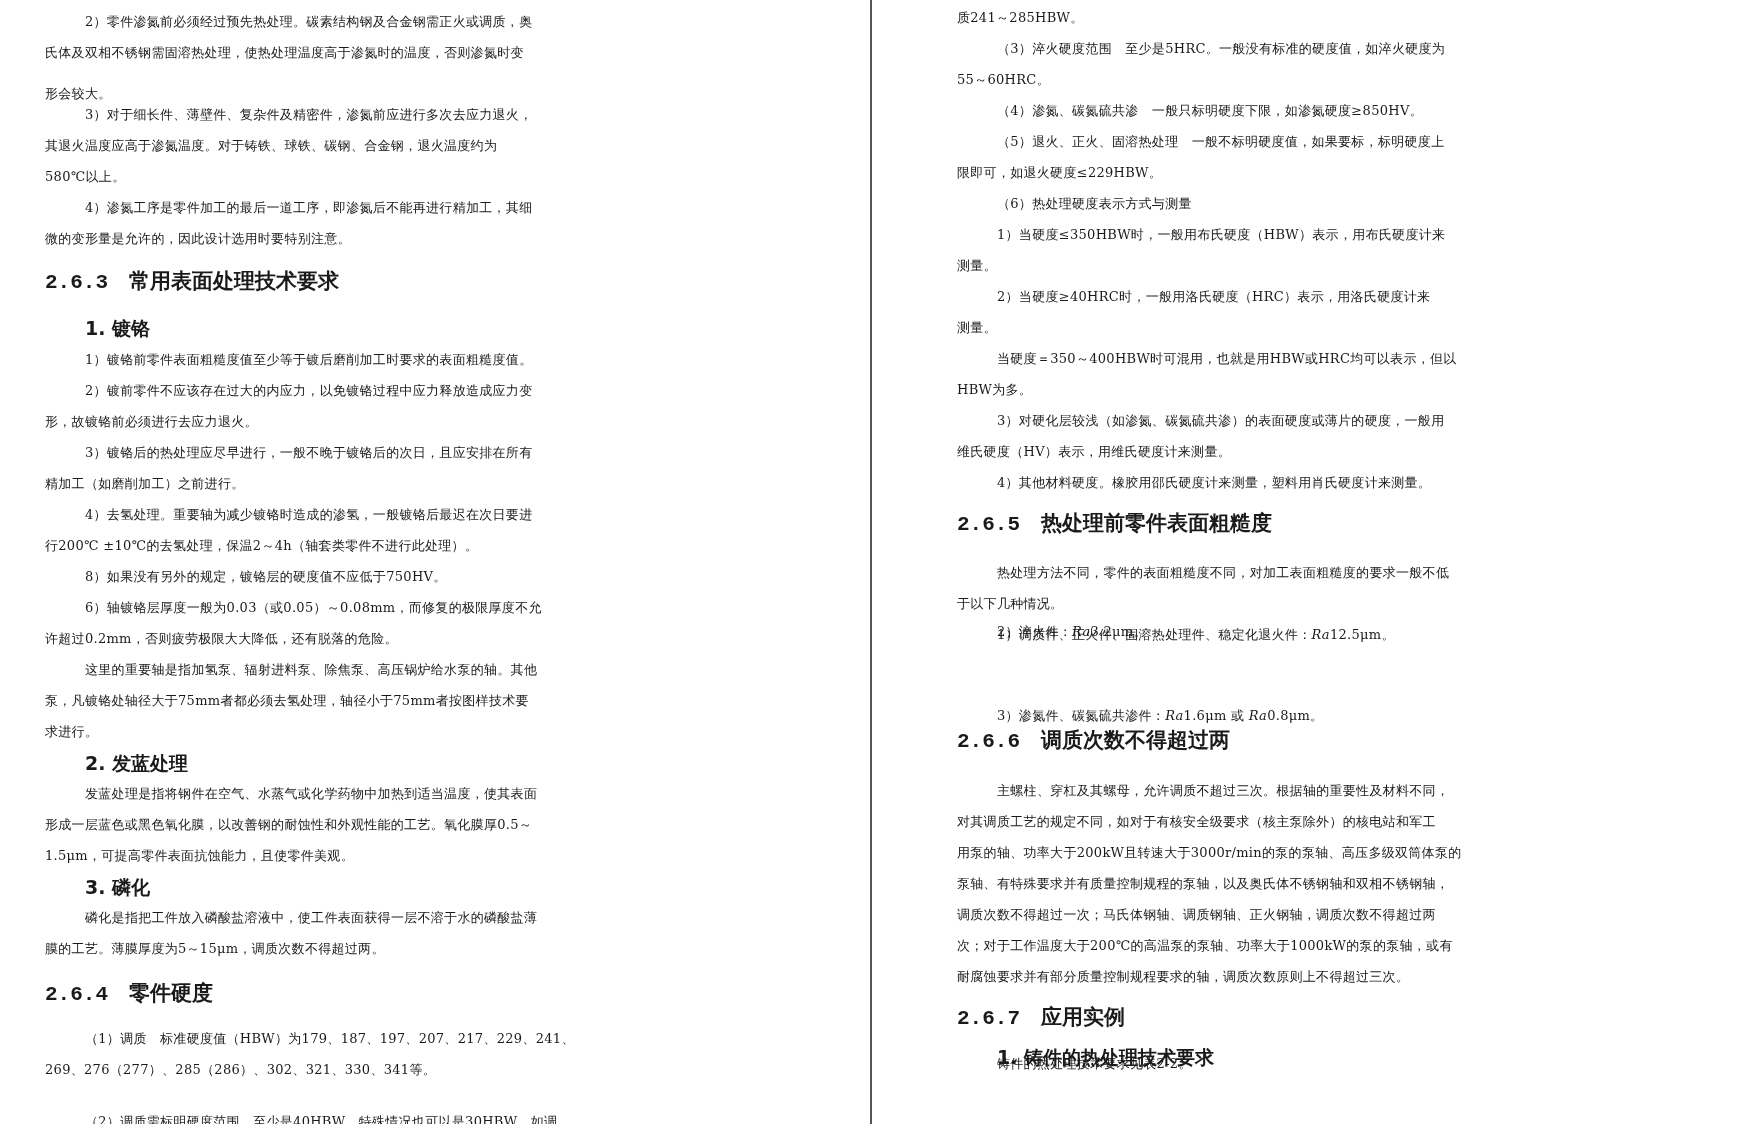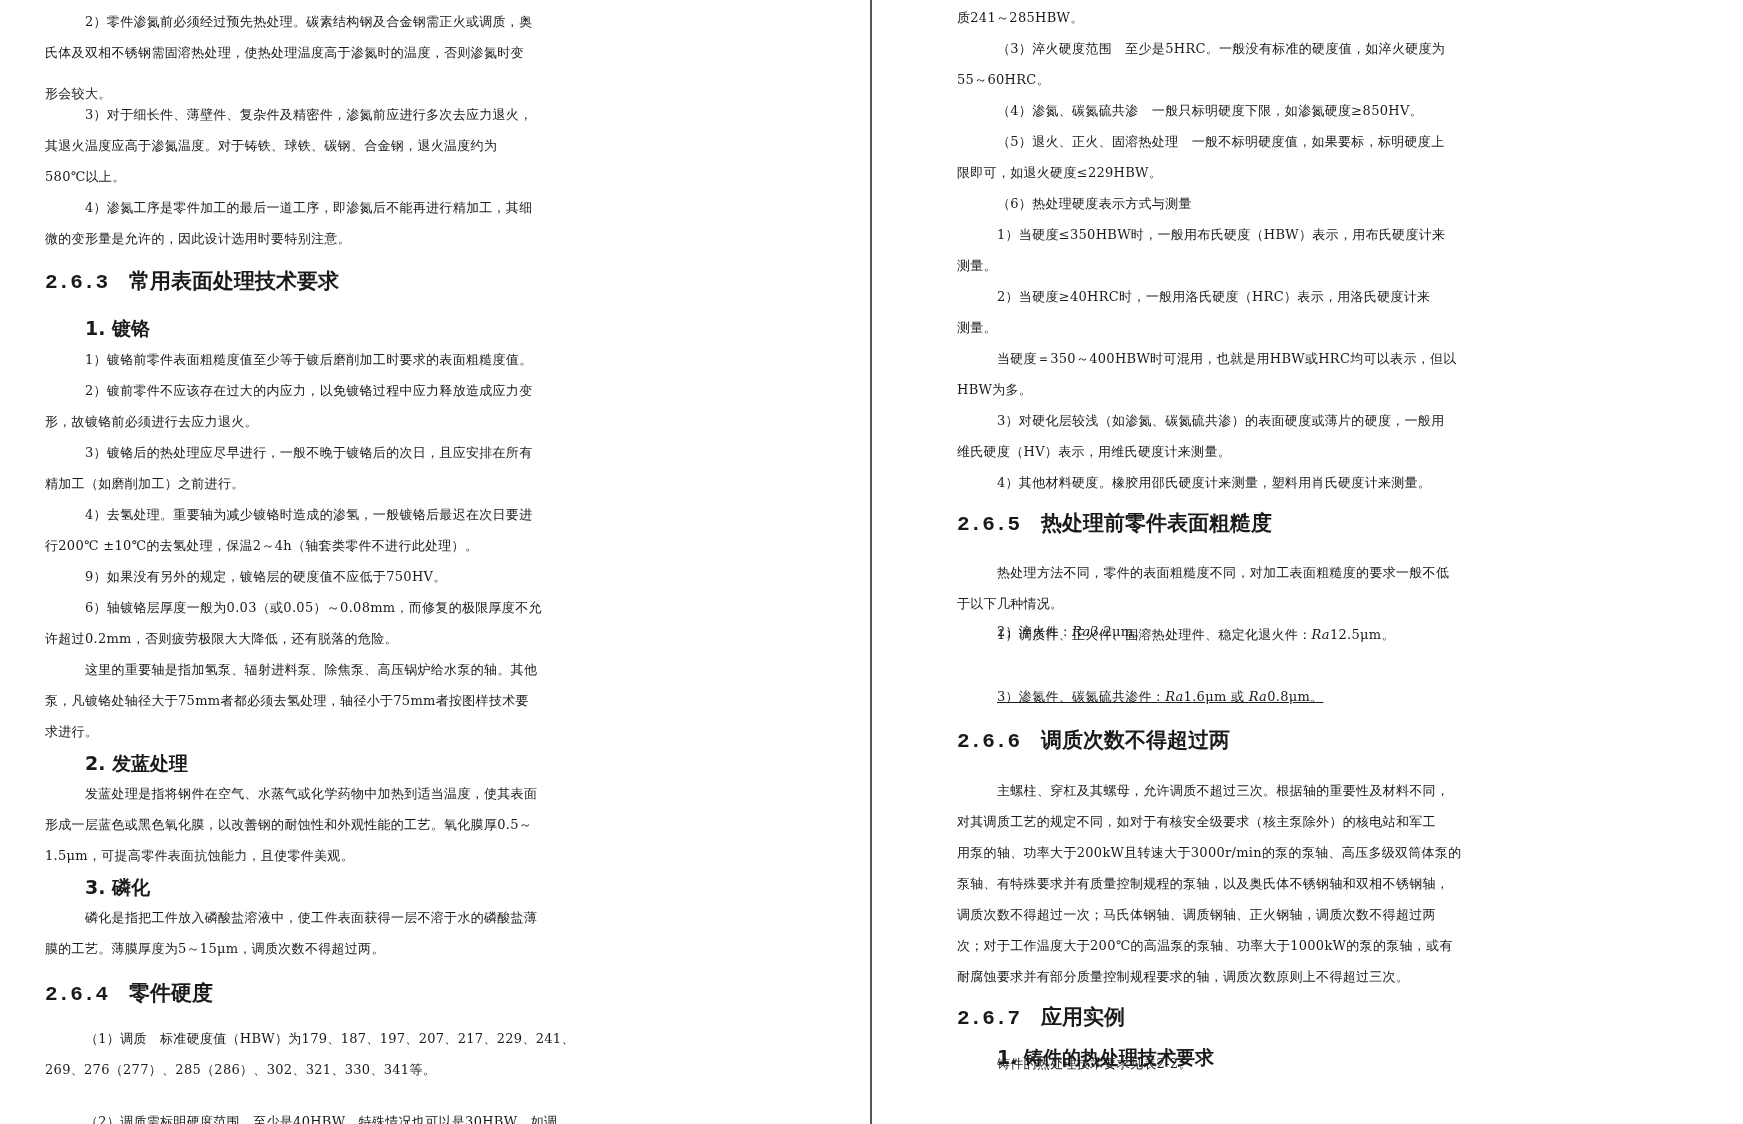--- a/index.html
+++ b/index.html
@@ -30,21 +30,21 @@
     <div class="line" style="top: 165px;"><span>580℃以上。</span></div>
     <div class="line indent" style="top: 196px;"><span>4）渗氮工序是零件加工的最后一道工序，即渗氮后不能再进行精加工，其细</span></div>
     <div class="line" style="top: 227px;"><span>微的变形量是允许的，因此设计选用时要特别注意。</span></div>
     <div class="line indent" style="top: 348px;"><span>1）镀铬前零件表面粗糙度值至少等于镀后磨削加工时要求的表面粗糙度值。</span></div>
     <div class="line indent" style="top: 379px;"><span>2）镀前零件不应该存在过大的内应力，以免镀铬过程中应力释放造成应力变</span></div>
     <div class="line" style="top: 410px;"><span>形，故镀铬前必须进行去应力退火。</span></div>
     <div class="line indent" style="top: 441px;"><span>3）镀铬后的热处理应尽早进行，一般不晚于镀铬后的次日，且应安排在所有</span></div>
     <div class="line" style="top: 472px;"><span>精加工（如磨削加工）之前进行。</span></div>
     <div class="line indent" style="top: 503px;"><span>4）去氢处理。重要轴为减少镀铬时造成的渗氢，一般镀铬后最迟在次日要进</span></div>
     <div class="line" style="top: 534px;"><span>行200℃ ±10℃的去氢处理，保温2～4h（轴套类零件不进行此处理）。</span></div>
-    <div class="line indent" style="top: 565px;"><span>9）如果没有另外的规定，镀铬层的硬度值不应低于750HV。</span></div>
+    <div class="line indent" style="top: 565px;"><span>8）如果没有另外的规定，镀铬层的硬度值不应低于750HV。</span></div>
     <div class="line indent" style="top: 596px;"><span>6）轴镀铬层厚度一般为0.03（或0.05）～0.08mm，而修复的极限厚度不允</span></div>
     <div class="line" style="top: 627px;"><span>许超过0.2mm，否则疲劳极限大大降低，还有脱落的危险。</span></div>
     <div class="line indent" style="top: 658px;"><span>这里的重要轴是指加氢泵、辐射进料泵、除焦泵、高压锅炉给水泵的轴。其他</span></div>
     <div class="line" style="top: 689px;"><span>泵，凡镀铬处轴径大于75mm者都必须去氢处理，轴径小于75mm者按图样技术要</span></div>
     <div class="line" style="top: 720px;"><span>求进行。</span></div>
     <div class="line indent" style="top: 782px;"><span>发蓝处理是指将钢件在空气、水蒸气或化学药物中加热到适当温度，使其表面</span></div>
     <div class="line" style="top: 813px;"><span>形成一层蓝色或黑色氧化膜，以改善钢的耐蚀性和外观性能的工艺。氧化膜厚0.5～</span></div>
     <div class="line" style="top: 844px;"><span>1.5μm，可提高零件表面抗蚀能力，且使零件美观。</span></div>
     <div class="line indent" style="top: 906px;"><span>磷化是指把工件放入磷酸盐溶液中，使工件表面获得一层不溶于水的磷酸盐薄</span></div>
     <div class="line" style="top: 937px;"><span>膜的工艺。薄膜厚度为5～15μm，调质次数不得超过两。</span></div>
@@ -72,21 +72,21 @@
     <div class="line" style="top: 316px;"><span>测量。</span></div>
     <div class="line indent" style="top: 347px;"><span>当硬度＝350～400HBW时可混用，也就是用HBW或HRC均可以表示，但以</span></div>
     <div class="line" style="top: 378px;"><span>HBW为多。</span></div>
     <div class="line indent" style="top: 409px;"><span>3）对硬化层较浅（如渗氮、碳氮硫共渗）的表面硬度或薄片的硬度，一般用</span></div>
     <div class="line" style="top: 440px;"><span>维氏硬度（HV）表示，用维氏硬度计来测量。</span></div>
     <div class="line indent" style="top: 471px;"><span>4）其他材料硬度。橡胶用邵氏硬度计来测量，塑料用肖氏硬度计来测量。</span></div>
     <div class="line indent" style="top: 561px;"><span>热处理方法不同，零件的表面粗糙度不同，对加工表面粗糙度的要求一般不低</span></div>
     <div class="line" style="top: 592px;"><span>于以下几种情况。</span></div>
     <div class="line indent" style="top: 623px;"><span>1）调质件、正火件、固溶热处理件、稳定化退火件：</span><span class="it">Ra</span><span>12.5μm。</span></div>
     <div class="line indent" style="top: 620px;"><span>2）淬火件：</span><span class="it">Ra</span><span>3.2μm。</span></div>
-    <div class="line indent" style="top: 685px; text-decoration: underline;"><span>3）渗氮件、碳氮硫共渗件：</span><span class="it">Ra</span><span>1.6μm 或 </span><span class="it">Ra</span><span>0.8μm。</span></div>
+    <div class="line indent" style="top: 704px;"><span>3）渗氮件、碳氮硫共渗件：</span><span class="it">Ra</span><span>1.6μm 或 </span><span class="it">Ra</span><span>0.8μm。</span></div>
     <div class="line indent" style="top: 779px;"><span>主螺柱、穿杠及其螺母，允许调质不超过三次。根据轴的重要性及材料不同，</span></div>
     <div class="line" style="top: 810px;"><span>对其调质工艺的规定不同，如对于有核安全级要求（核主泵除外）的核电站和军工</span></div>
     <div class="line" style="top: 841px;"><span>用泵的轴、功率大于200kW且转速大于3000r/min的泵的泵轴、高压多级双筒体泵的</span></div>
     <div class="line" style="top: 872px;"><span>泵轴、有特殊要求并有质量控制规程的泵轴，以及奥氏体不锈钢轴和双相不锈钢轴，</span></div>
     <div class="line" style="top: 903px;"><span>调质次数不得超过一次；马氏体钢轴、调质钢轴、正火钢轴，调质次数不得超过两</span></div>
     <div class="line" style="top: 934px;"><span>次；对于工作温度大于200℃的高温泵的泵轴、功率大于1000kW的泵的泵轴，或有</span></div>
     <div class="line" style="top: 965px;"><span>耐腐蚀要求并有部分质量控制规程要求的轴，调质次数原则上不得超过三次。</span></div>
     <div class="line indent" style="top: 1052px;"><span>铸件的热处理技术要求见表2-2。</span></div>
     <div class="h2" style="top: 510px;"><span class="num">2.6.5</span><span>热处理前零件表面粗糙度</span></div>
     <div class="h2" style="top: 727px;"><span class="num">2.6.6</span><span>调质次数不得超过两</span></div>

